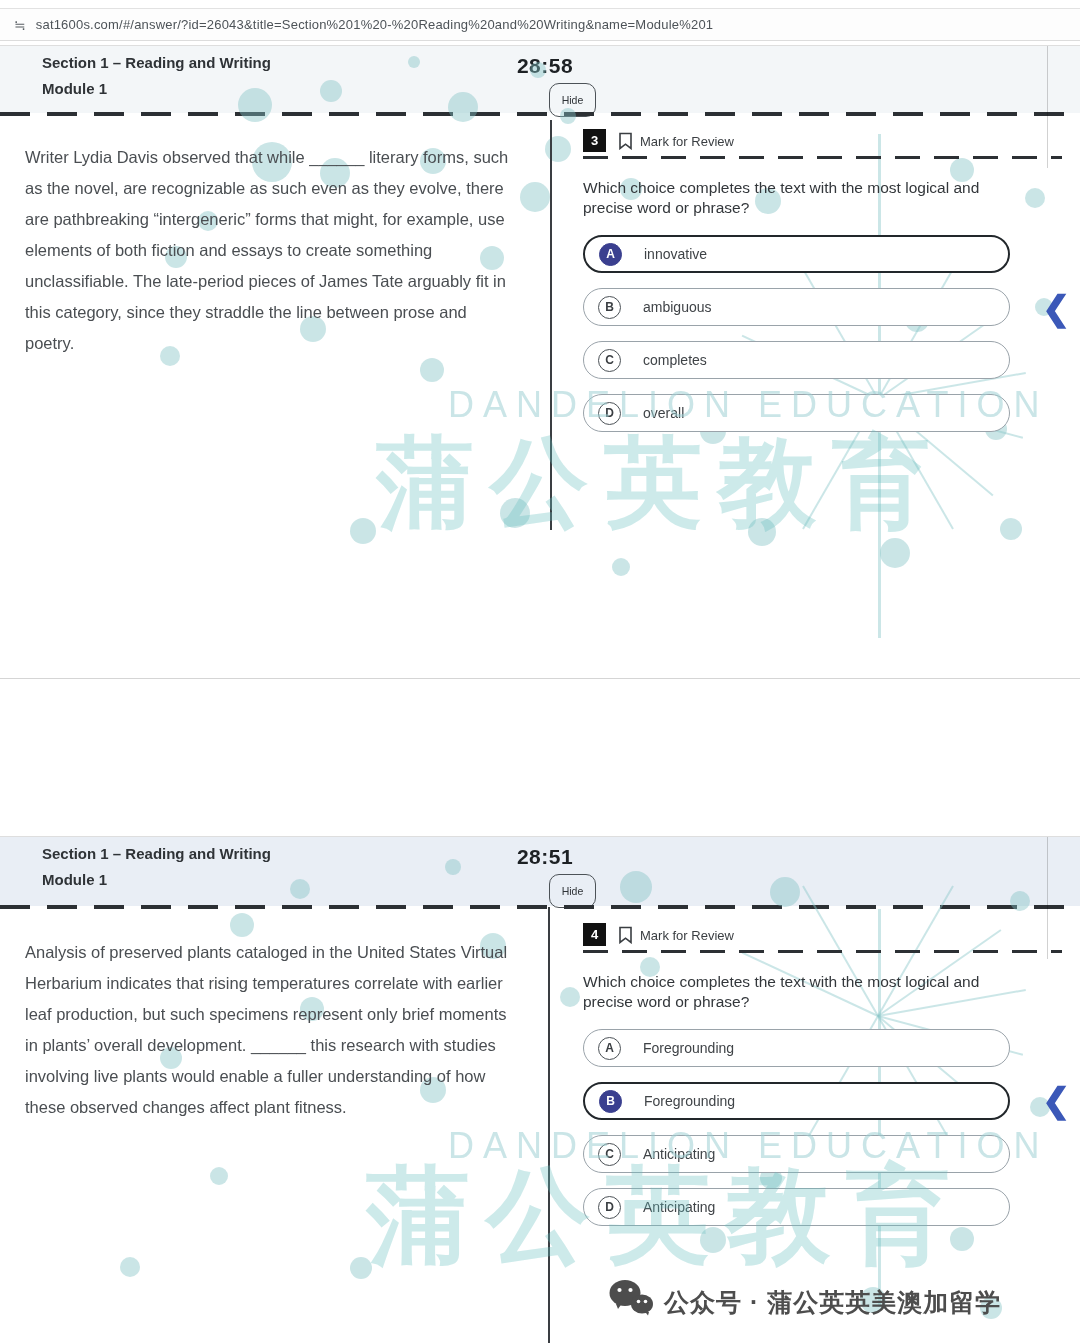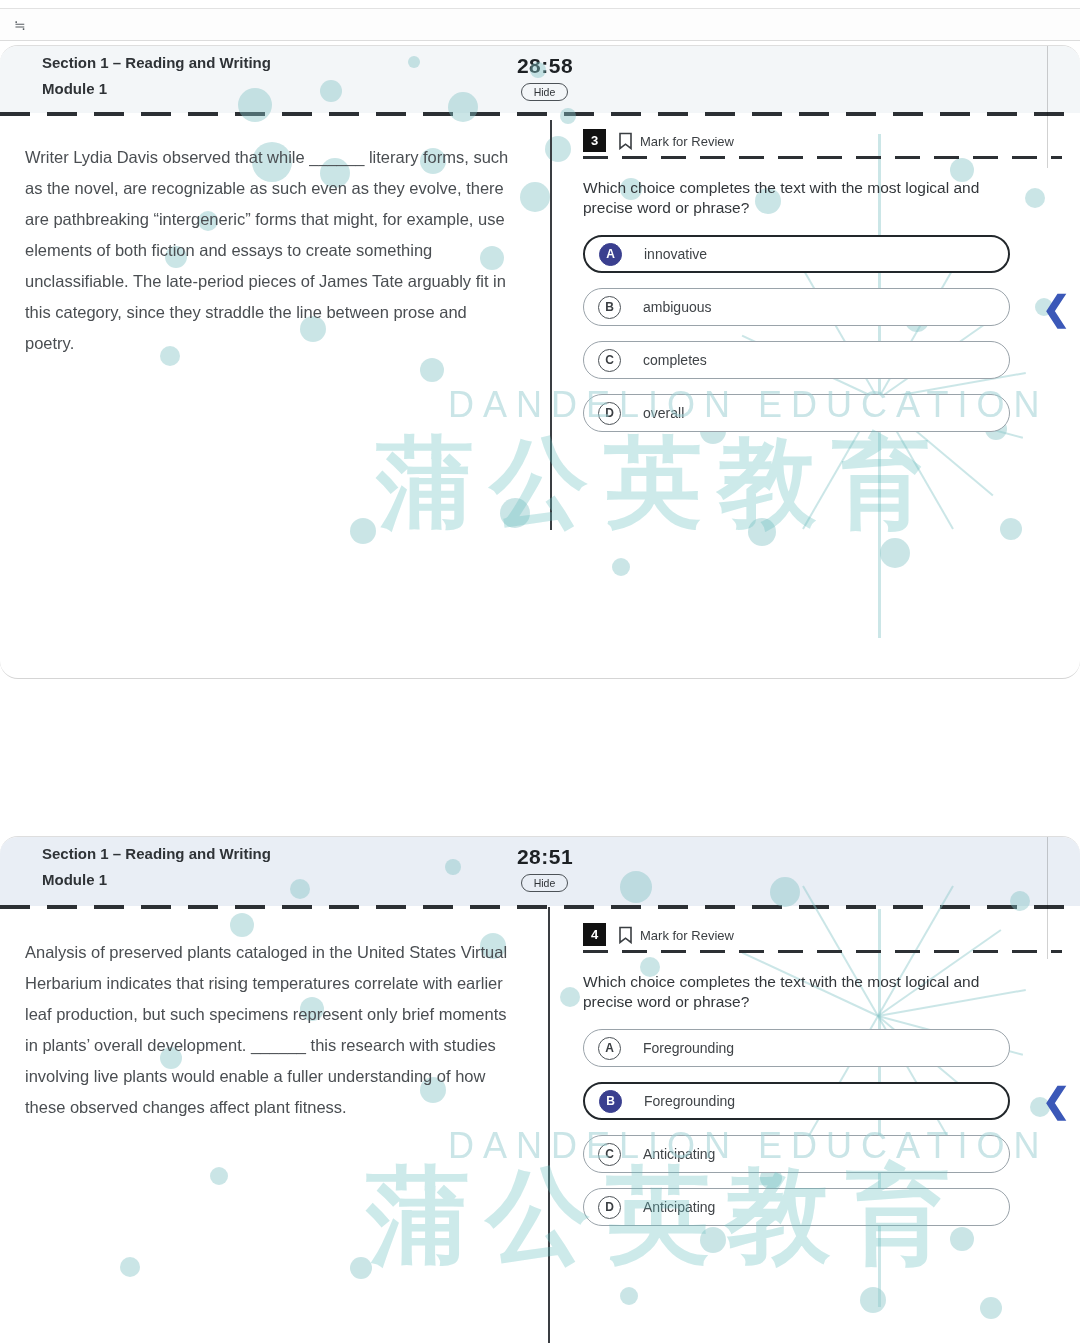--- a/index.html
+++ b/index.html
@@ -8,32 +8,32 @@
   .canvas { position:relative; width:1080px; height:1343px; overflow:hidden; background:#fff; }
 
   
   .topline { position:absolute; left:0; top:8px; width:1080px; height:1px; background:#e2e2e2; }
   .url-bar { position:absolute; left:0; top:9px; width:1080px; height:32px; background:#fdfdfd;
              border-bottom:1px solid #dcdcdc; display:flex; align-items:center; }
   .url-icon { margin-left:14px; font-size:14px; color:#5a6065; }
   .url-text { margin-left:10px; font-size:13px; color:#4d5358; letter-spacing:0.2px; white-space:nowrap; }
 
   
-  .panel { position:absolute; left:0; width:1080px; background:#fff; overflow:hidden;border-radius:18px; }
+  .panel { position:absolute; left:0; width:1080px; background:#fff; overflow:hidden; }
   .panel1 { top:45px; height:634px; border-top:1px solid #dedede; border-bottom:1px solid #d5d5d5; }
   .panel2 { top:836px; height:507px; border-top:1px solid #dedede; }
 
   .panel-header { position:absolute; left:0; top:0; width:1080px; }
   .p1 .panel-header { height:67px; background:#f3f6f8; }
   .p2 .panel-header { height:69px; background:#e9eef5; }
   .sec-title { position:absolute; left:42px; top:8px; font-size:15px; font-weight:bold; color:#2f3337; }
   .mod-title { position:absolute; left:42px; top:34px; font-size:15px; font-weight:bold; color:#2f3337; }
   .timer { position:absolute; left:495px; top:8px; width:100px; text-align:center;
            font-size:21px; font-weight:bold; color:#1d2124; letter-spacing:0.5px; }
-  .hide-btn { position:absolute; left:521px; top:37px; width:47px; height:18px; background:transparent;
+  .hide-btn { position:absolute; left:549px; top:37px; width:47px; height:34px; background:transparent;
               border:1.6px solid #4c5257; border-radius:10px; font-size:10.5px; color:#2f3337;
               font-family:"Liberation Sans", sans-serif; line-height:14px; cursor:pointer; }
   .dash-sep { position:absolute; left:0; width:1080px; height:3.5px;
               background:repeating-linear-gradient(90deg,#2c3034 0 30px, transparent 30px 47px); }
   .p1 .dash-sep { top:66px; } .p2 .dash-sep { top:68px; }
 
   .edge-v { position:absolute; left:1047px; top:0; width:1px; height:122px; background:rgba(0,0,0,0.18); }
 
   
   .passage { position:absolute; left:25px; width:495px; font-size:16.5px; line-height:31px;
@@ -84,20 +84,21 @@
   .footer-text { margin-left:10px; font-size:25px; font-weight:bold; color:#4d4d4d; letter-spacing:1px; }
 </style>
 </head>
 <body>
 
 <div class="canvas">
 
   <div class="topline"></div>
   <div class="url-bar">
     <span class="url-icon">≒</span>
+    <span class="url-text">sat1600s.com/#/answer/?id=26043&amp;title=Section%201%20-%20Reading%20and%20Writing&amp;name=Module%201</span>
   </div>
 
   <section class="panel panel1 p1">
     <div class="wm-dots">
         <i class="dot" style="left: 238px; top: 42px; width: 34px; height: 34px;"></i>
         <i class="dot" style="left: 320px; top: 34px; width: 22px; height: 22px;"></i>
         <i class="dot" style="left: 448px; top: 46px; width: 30px; height: 30px;"></i>
         <i class="dot" style="left: 530px; top: 16px; width: 16px; height: 16px;"></i>
         <i class="dot" style="left: 408px; top: 10px; width: 12px; height: 12px;"></i>
         <i class="dot" style="left: 545px; top: 90px; width: 26px; height: 26px;"></i>
@@ -266,14 +267,29 @@
           <span class="ans">Anticipating</span>
         </div>
       </div>
     </div>
 
     <span class="chevron">❮</span>
     <div class="wm wm-en">DANDELION EDUCATION</div>
     <div class="wm wm-cn">蒲公英教育</div>
   </section>
 
+  <div class="footer">
+    <span>
+      <svg width="46" height="42" viewBox="0 0 46 42">
+        <ellipse cx="17" cy="14" rx="15.5" ry="13" fill="#4d4d4d"></ellipse>
+        <polygon points="8,25 15,23 10,30" fill="#4d4d4d"></polygon>
+        <circle cx="11.5" cy="11" r="2.1" fill="#fff"></circle>
+        <circle cx="22.5" cy="11" r="2.1" fill="#fff"></circle>
+        <ellipse cx="34" cy="25" rx="11" ry="9.5" fill="#4d4d4d"></ellipse>
+        <polygon points="41,33 36.5,32 40,36.5" fill="#4d4d4d"></polygon>
+        <circle cx="30.5" cy="22.5" r="1.8" fill="#fff"></circle>
+        <circle cx="37.5" cy="22.5" r="1.8" fill="#fff"></circle>
+      </svg>
+    </span>
+    <span class="footer-text">公众号 · 蒲公英英美澳加留学</span>
+  </div>
 
 </div>
 
 </body></html>

